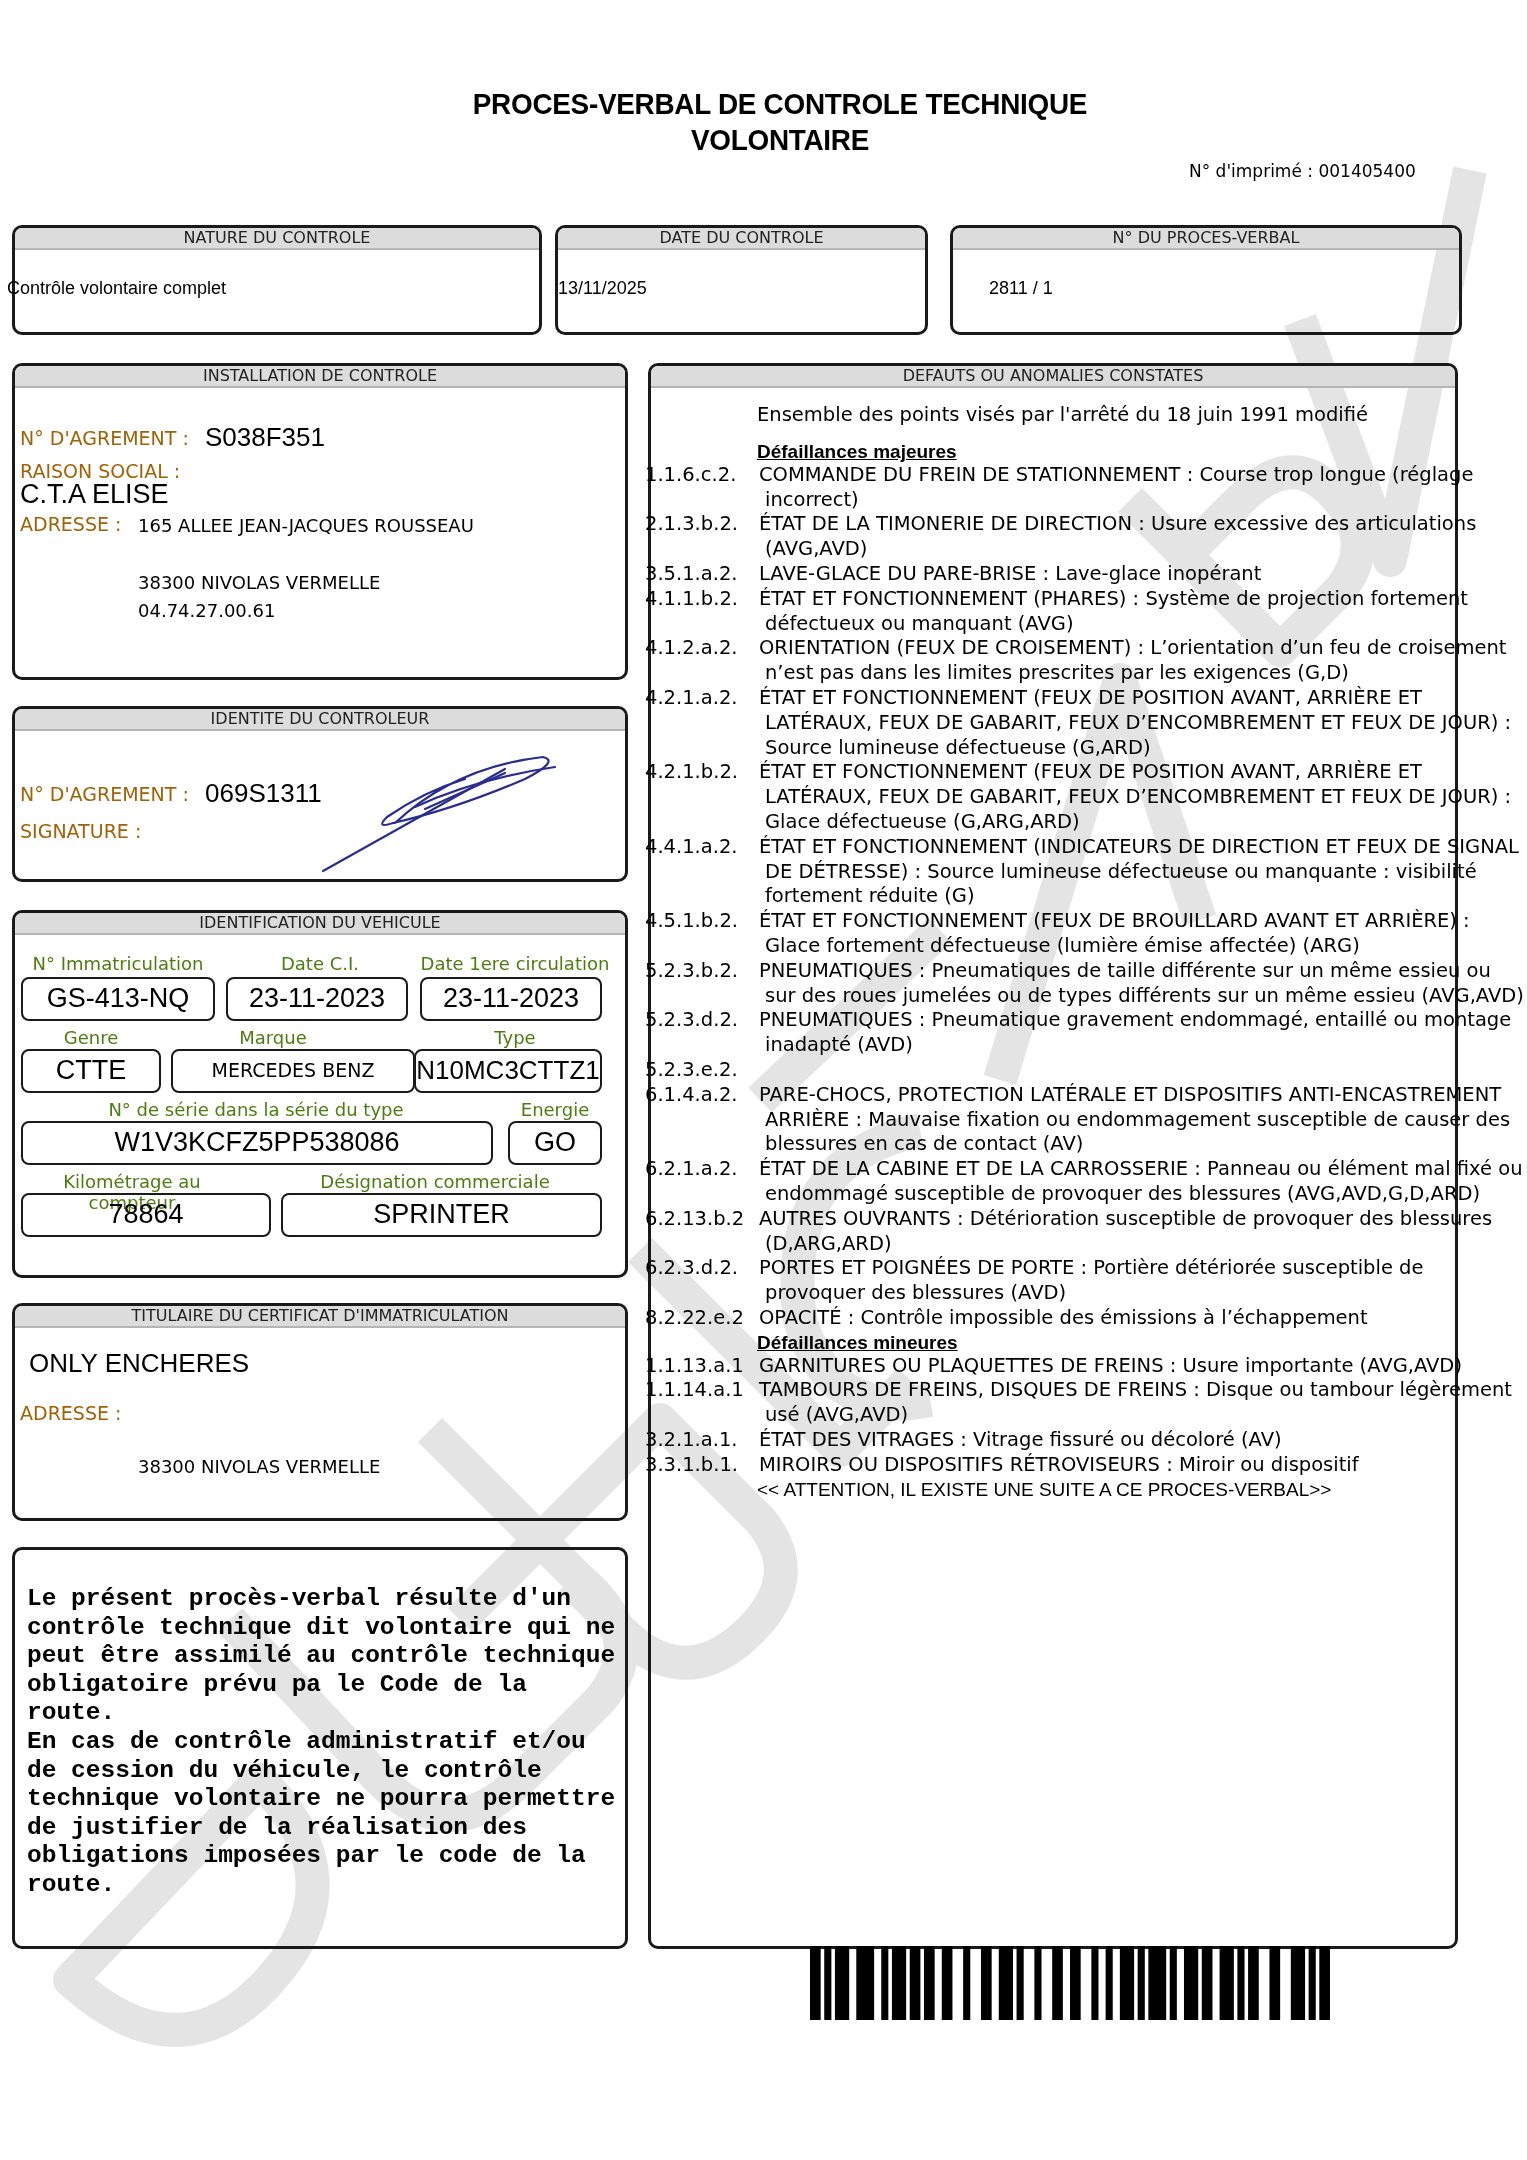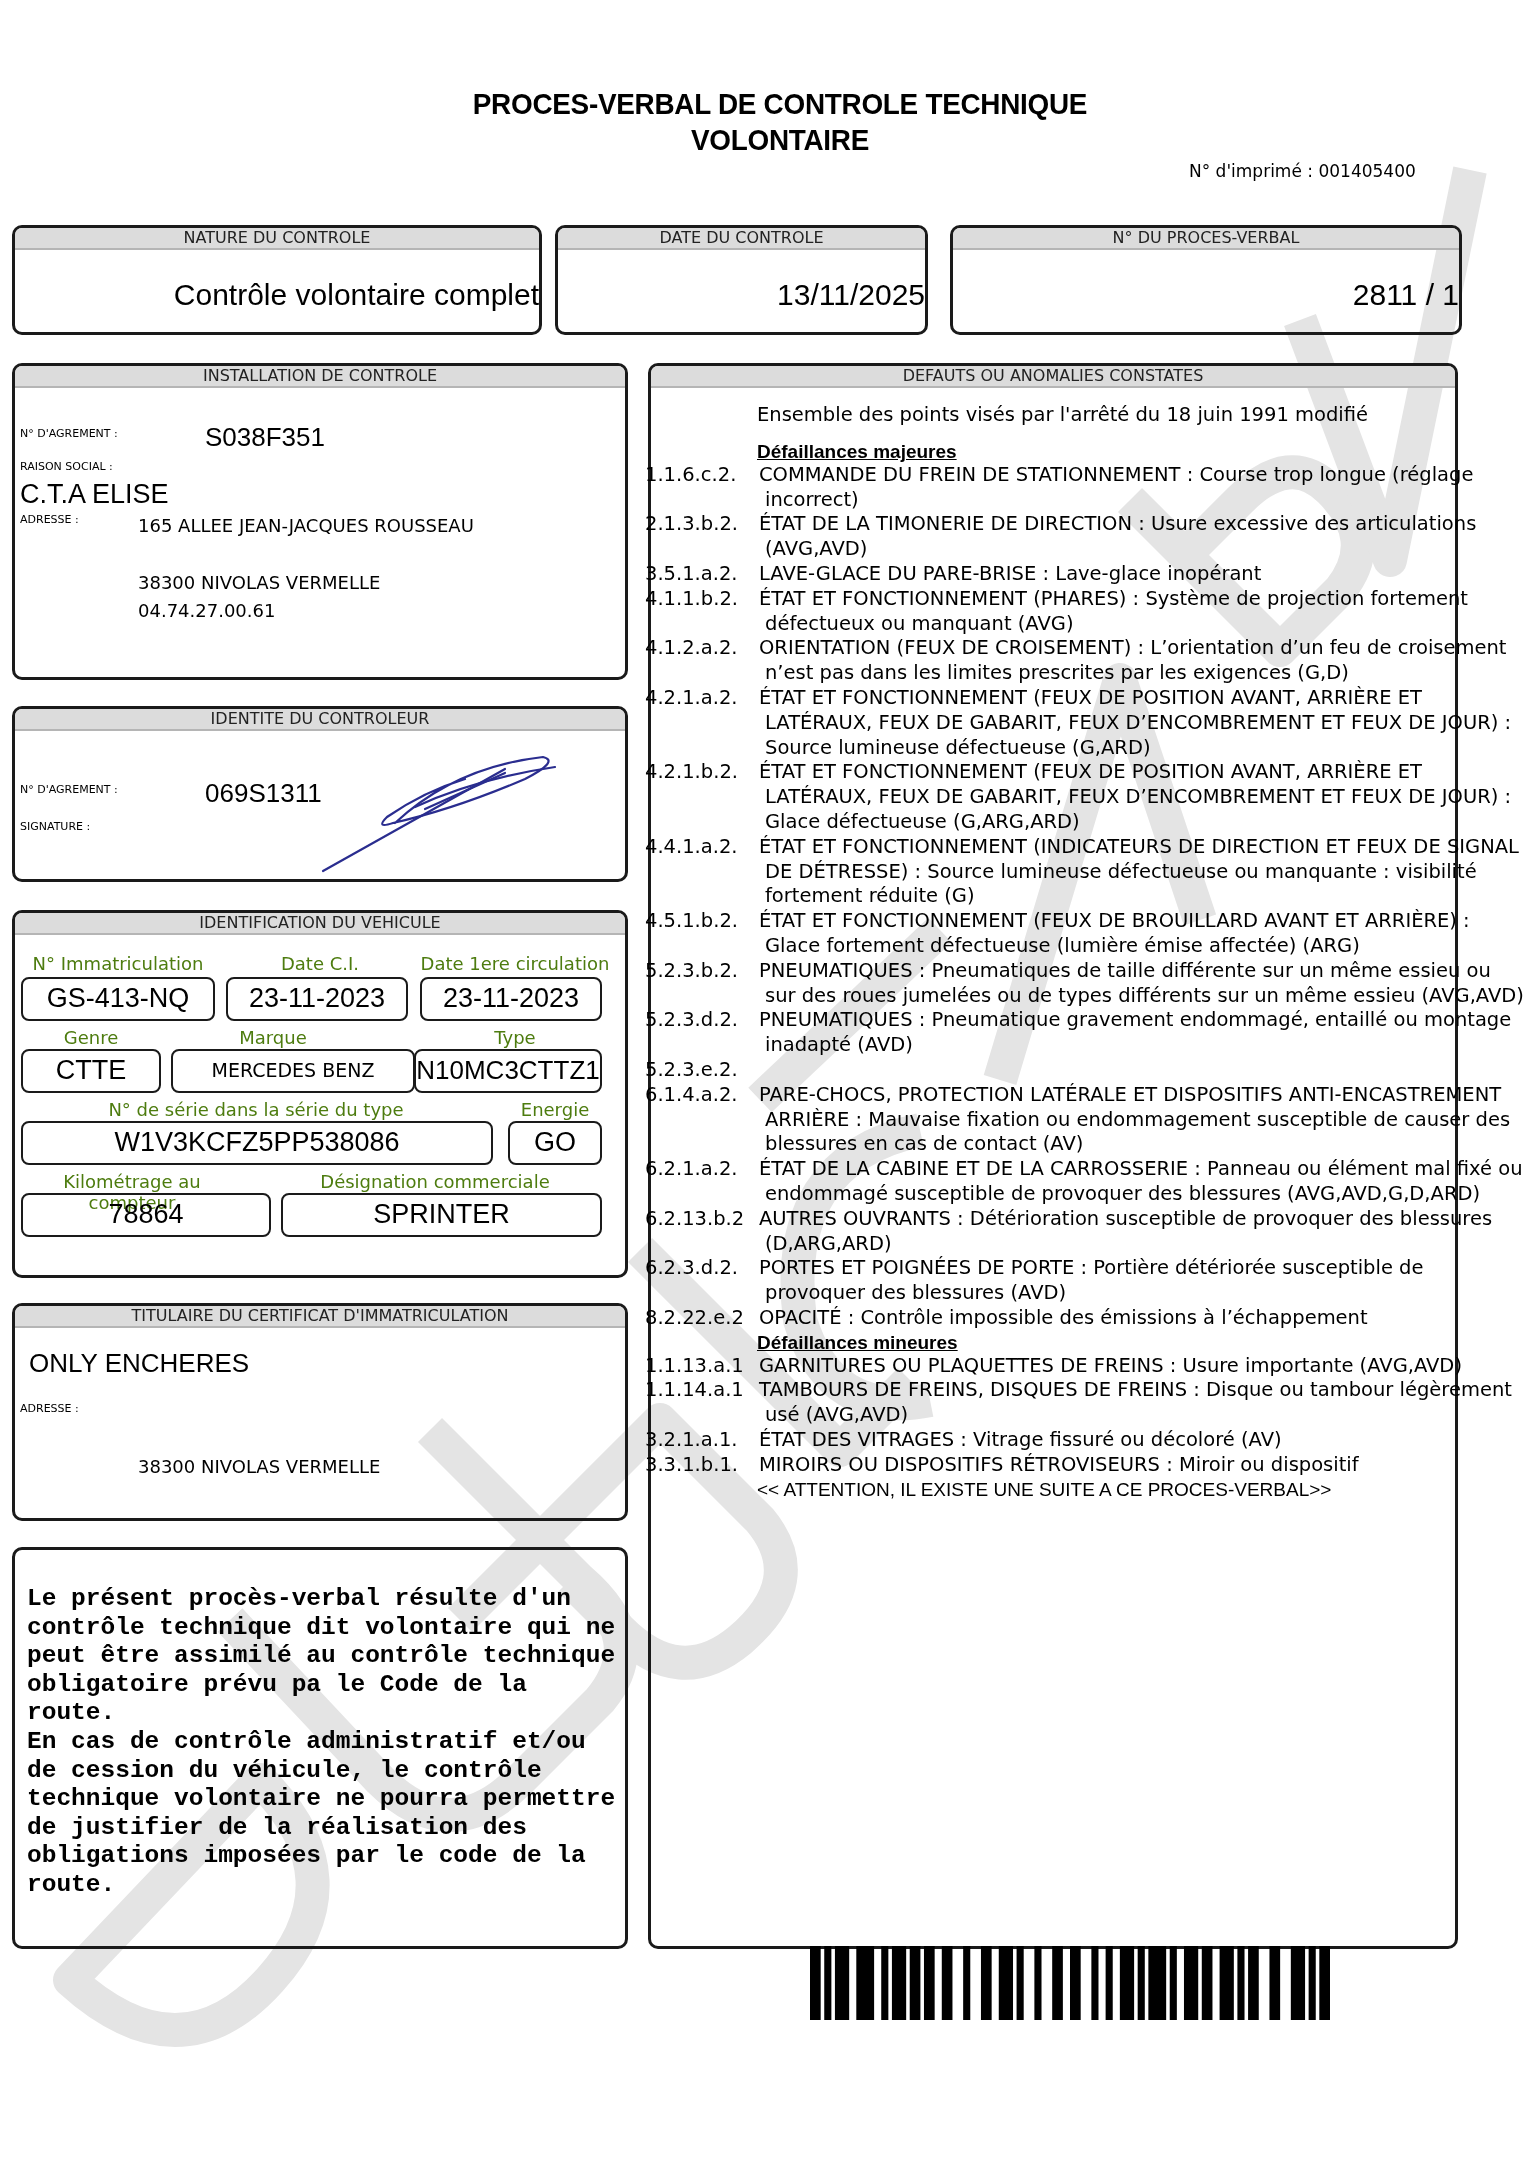--- a/index.html
+++ b/index.html
@@ -1,22 +1,22 @@
 <!DOCTYPE html>
 <html><head>
 <meta charset="utf-8">
 <style>
   html,body{margin:0;padding:0;background:#fff;}
   body{width:1527px;height:2160px;position:relative;overflow:hidden;font-family:"Liberation Sans",sans-serif;color:#000;}
   .title{position:absolute;left:0;width:1560px;top:86px;text-align:center;font-weight:bold;font-size:30px;line-height:36px;letter-spacing:-0.3px;transform:scaleX(0.93);transform-origin:center;}
   .imprime{position:absolute;left:1189px;top:161px;font-family:"DejaVu Sans",sans-serif;font-size:17px;}
   .box{position:absolute;border:3px solid #1a1a1a;border-radius:10px;box-sizing:border-box;background:transparent;}
   .box .hdr{position:absolute;left:0;right:0;top:0;height:20px;background:#dcdcdc;border-bottom:2px solid #b5b5b5;border-radius:7px 7px 0 0;text-align:center;font-family:"DejaVu Sans",sans-serif;font-size:16px;line-height:20px;color:#222;transform-origin:center;}
-  .big{font-size:30px;position:absolute;text-align:right;left:0;right:0;}
-  .lbl{position:absolute;font-family:"DejaVu Sans",sans-serif;font-size:11px;color:#000000;}
+  .big{font-size:18px;position:absolute;text-align:left;left:0;right:0;}
+  .lbl{position:absolute;font-family:"DejaVu Sans",sans-serif;font-size:19px;color:#a16207;}
   .val{position:absolute;font-size:26px;}
   .mono{position:absolute;font-family:"DejaVu Sans",sans-serif;font-size:18px;}
   .fbox{position:absolute;border:2px solid #1a1a1a;border-radius:8px;box-sizing:border-box;text-align:center;font-size:27px;line-height:38px;}
   .flbl{position:absolute;font-family:"DejaVu Sans",sans-serif;font-size:18px;text-align:center;color:#4d7c0f;}
   .notice{position:absolute;left:27px;top:1585px;width:590px;font-weight:bold;font-size:24.5px;line-height:28.6px;font-family:Liberation Mono, monospace;}
   .defects{position:absolute;left:645px;top:403px;width:880px;font-family:"DejaVu Sans",sans-serif;font-size:19.5px;line-height:24.8px;}
   .drow{display:flex;}
   .dcode{width:112px;flex:none;white-space:nowrap;overflow:visible;}
   .dtext{flex:1;padding-left:2px;}
   .sechead{padding-left:112px;font-family:"Liberation Sans",sans-serif;font-weight:bold;font-size:19px;text-decoration:underline;line-height:23px;}

